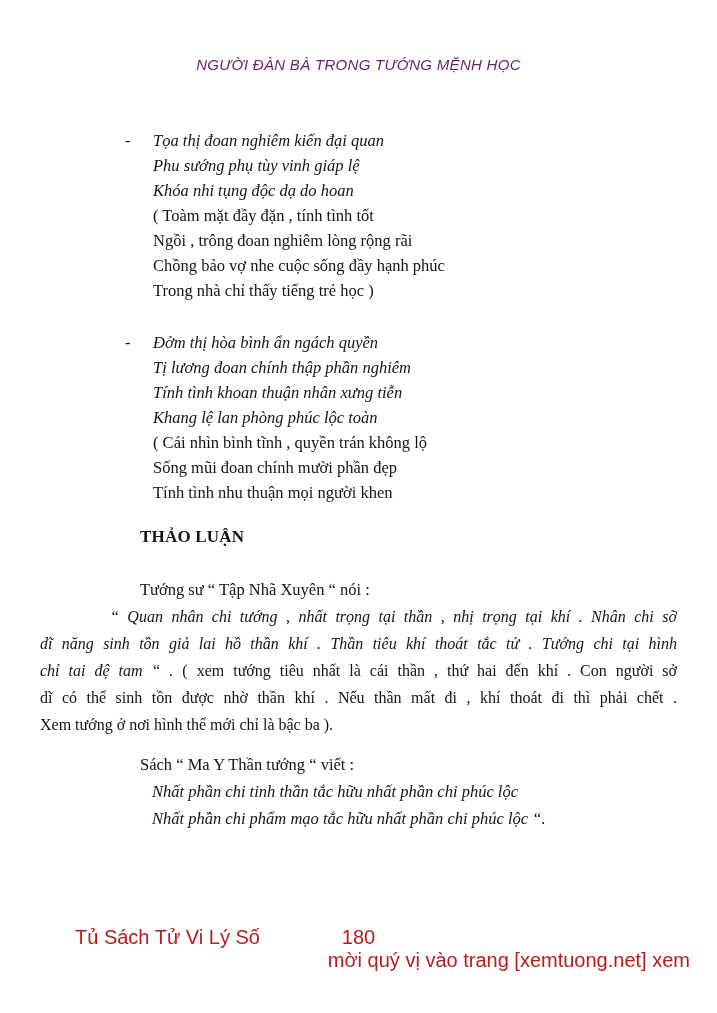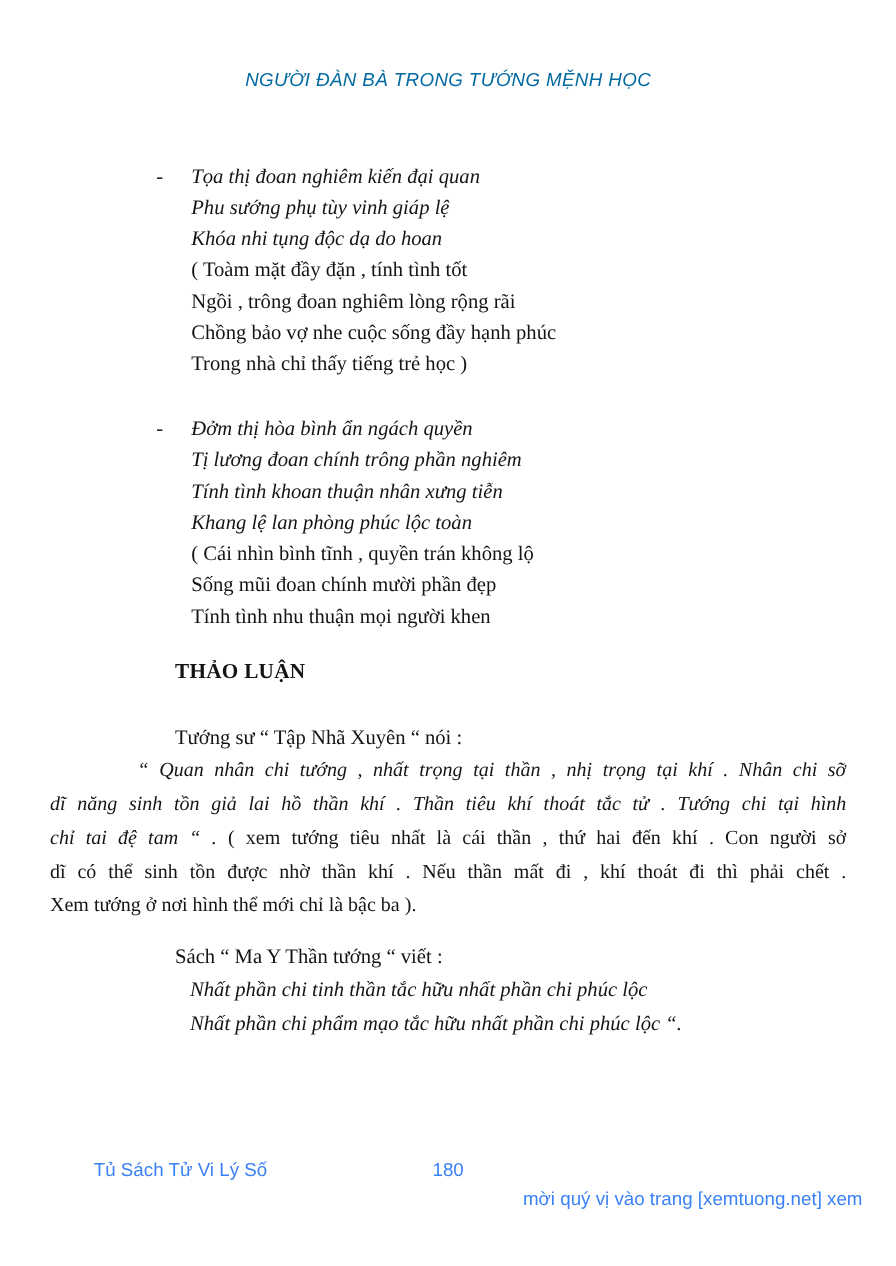--- a/index.html
+++ b/index.html
@@ -14,21 +14,21 @@
     padding:0 40px;
   }
   .title{
     margin-top:57px;
     text-align:center;
     font-family:"Liberation Sans", sans-serif;
     font-style:italic;
     font-size:15px;
     line-height:16px;
     letter-spacing:0.3px;
-    color:#0369a1;
+    color:#701a75;
   }
   .stanza{display:flex;margin-left:85px;}
   .stanza.first{margin-top:55px;}
   .stanza.second{margin-top:27px;}
   .dash{width:28px;font-size:16.5px;line-height:25px;font-style:italic;}
   .verse-col{flex:1;}
   .vline{font-size:16.5px;line-height:25px;white-space:nowrap;}
   .vline.it{font-style:italic;}
   .section-heading{
     margin-top:22px;margin-left:100px;
@@ -45,21 +45,21 @@
   .pline.lastline{text-align-last:left;white-space:normal;}
   .pline.indent{text-indent:70px;}
   .it{font-style:italic;}
   .sach-line{margin-top:13px;margin-left:100px;font-size:16.5px;line-height:27px;}
   .quote-block{margin-left:112px;}
   .qline{font-style:italic;font-size:16.5px;line-height:27px;white-space:nowrap;}
   .qline.firstq{text-indent:4px;}
   .footer{
     position:absolute;top:928px;left:0;right:0;height:18px;
     font-family:"Liberation Sans", sans-serif;
-    font-size:15px;line-height:18px;color:#3b82f6;
+    font-size:20px;line-height:18px;color:#b91c1c;
   }
   .footer .f-left{position:absolute;left:75px;}
   .footer .f-center{position:absolute;left:0;right:0;text-align:center;}
   .footer .f-right{position:absolute;right:27px;margin-top:23px;}
 </style>
 </head>
 <body>
 
 <div class="page">
 
@@ -75,21 +75,21 @@
       <div class="vline">Ngồi , trông đoan nghiêm lòng rộng rãi</div>
       <div class="vline">Chồng bảo vợ nhe cuộc sống đầy hạnh phúc</div>
       <div class="vline">Trong nhà chỉ thấy tiếng trẻ học )</div>
     </div>
   </div>
 
   <div class="stanza second">
     <div class="dash">-</div>
     <div class="verse-col">
       <div class="vline it">Đởm thị hòa bình ẩn ngách quyền</div>
-      <div class="vline it">Tị lương đoan chính trông phần nghiêm</div>
+      <div class="vline it">Tị lương đoan chính thập phần nghiêm</div>
       <div class="vline it">Tính tình khoan thuận nhân xưng tiễn</div>
       <div class="vline it">Khang lệ lan phòng phúc lộc toàn</div>
       <div class="vline">( Cái nhìn bình tĩnh , quyền trán không lộ</div>
       <div class="vline">Sống mũi đoan chính mười phần đẹp</div>
       <div class="vline">Tính tình nhu thuận mọi người khen</div>
     </div>
   </div>
 
   <div class="section-heading">THẢO LUẬN</div>
 

